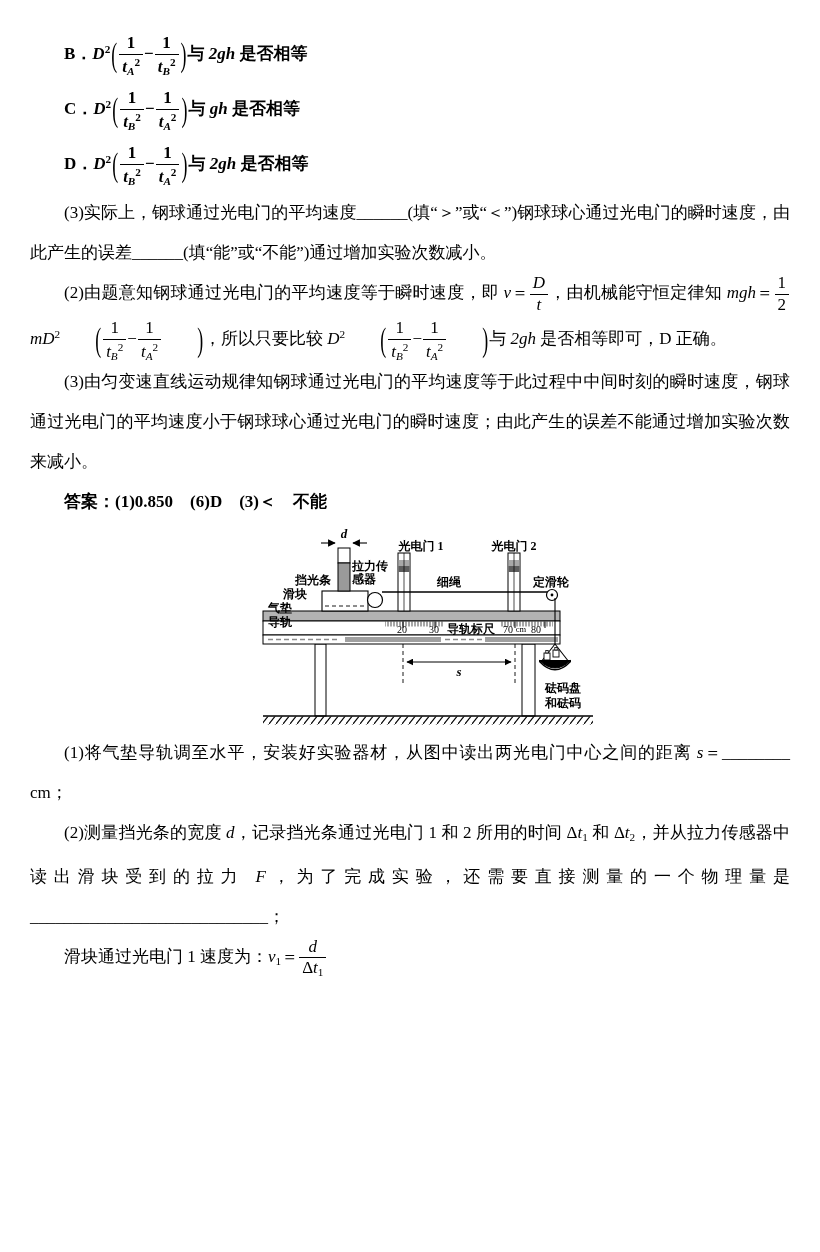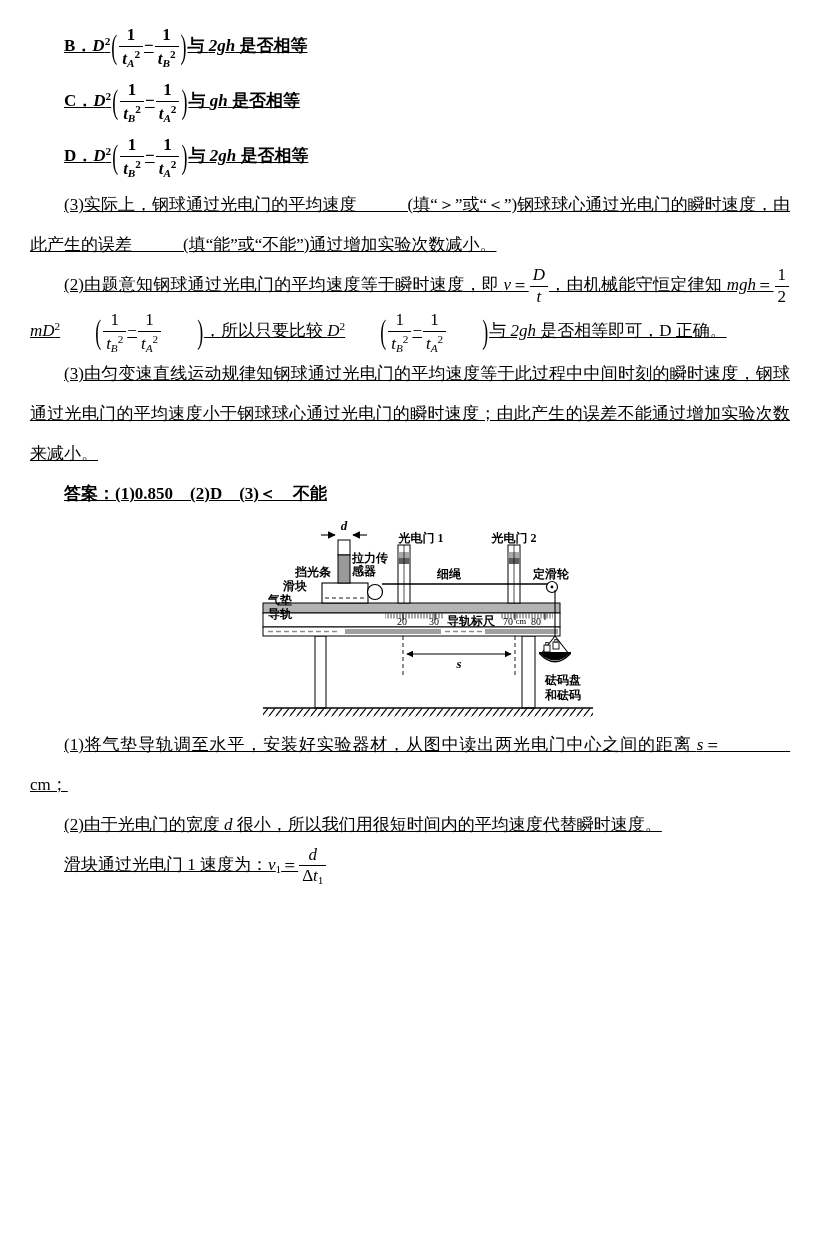--- a/index.html
+++ b/index.html
@@ -1,20 +1,20 @@
 <!DOCTYPE html>
 <html><head>
 <meta charset="utf-8">
 <style>
   html,body{margin:0;padding:0;background:#ffffff;}
   .page{
     width:820px;height:1252px;box-sizing:border-box;overflow:hidden;
-    padding:20px 30px 0 30px;
+    padding:28px 30px 0 30px;
     font-family:"Liberation Serif","DejaVu Serif",serif;
-    font-size:17px;color:#000;background:#fff;text-decoration:underline;
+    font-size:17px;color:#000;background:#fff;
   }
   
   .opt{height:55px;display:flex;align-items:center;margin-left:34px;font-weight:bold;}
   
   .para{margin:0;line-height:40px;text-align:justify;}
   .tind{text-indent:2em;}
   
   .it{font-style:italic;}
   .bd{font-weight:bold;}
   .sp{font-size:66%;vertical-align:0.55em;}
@@ -41,21 +41,21 @@
   <div class="opt">
       <span>C．<span class="it">D</span><span class="sp">2</span><span class="bigp">(</span><span class="frac"><span class="num">1</span><span class="den"><span class="it">t</span><span class="sb it">B</span><span class="sp">2</span></span></span>−<span class="frac"><span class="num">1</span><span class="den"><span class="it">t</span><span class="sb it">A</span><span class="sp">2</span></span></span><span class="bigp">)</span>与 <span class="it">gh</span> 是否相等</span>
     </div>
   <div class="opt">
       <span>D．<span class="it">D</span><span class="sp">2</span><span class="bigp">(</span><span class="frac"><span class="num">1</span><span class="den"><span class="it">t</span><span class="sb it">B</span><span class="sp">2</span></span></span>−<span class="frac"><span class="num">1</span><span class="den"><span class="it">t</span><span class="sb it">A</span><span class="sp">2</span></span></span><span class="bigp">)</span>与 <span class="it">2gh</span> 是否相等</span>
     </div>
 
   <p class="para tind">(3)实际上，钢球通过光电门的平均速度______(填“＞”或“＜”)钢球球心通过光电门的瞬时速度，由此产生的误差______(填“能”或“不能”)通过增加实验次数减小。</p>
   <p class="para tind">(2)由题意知钢球通过光电门的平均速度等于瞬时速度，即 <span class="it">v</span>＝<span class="frac"><span class="num"><span class="it">D</span></span><span class="den"><span class="it">t</span></span></span>，由机械能守恒定律知 <span class="it">mgh</span>＝<span class="frac"><span class="num">1</span><span class="den">2</span></span><span class="it">mD</span><span class="sp">2</span><span class="bigp">(</span><span class="frac"><span class="num">1</span><span class="den"><span class="it">t</span><span class="sb it">B</span><span class="sp">2</span></span></span>−<span class="frac"><span class="num">1</span><span class="den"><span class="it">t</span><span class="sb it">A</span><span class="sp">2</span></span></span><span class="bigp">)</span>，所以只要比较 <span class="it">D</span><span class="sp">2</span><span class="bigp">(</span><span class="frac"><span class="num">1</span><span class="den"><span class="it">t</span><span class="sb it">B</span><span class="sp">2</span></span></span>−<span class="frac"><span class="num">1</span><span class="den"><span class="it">t</span><span class="sb it">A</span><span class="sp">2</span></span></span><span class="bigp">)</span>与 <span class="it">2gh</span> 是否相等即可，D 正确。</p>
   <p class="para tind">(3)由匀变速直线运动规律知钢球通过光电门的平均速度等于此过程中中间时刻的瞬时速度，钢球通过光电门的平均速度小于钢球球心通过光电门的瞬时速度；由此产生的误差不能通过增加实验次数来减小。</p>
-  <p class="para tind"><span class="bd">答案：</span><span class="bd">(1)0.850　(2)D　(3)＜　不能</span></p>
+  <p class="para tind"><span class="bd">答案：</span><span class="bd">(1)0.850　(6)D　(3)＜　不能</span></p>
 
   <div class="figure">
     <svg width="345" height="200" viewBox="0 0 345 200">
       <defs>
         <pattern id="hatch" width="7" height="9" patternUnits="userSpaceOnUse">
           <line x1="7" y1="0" x2="0" y2="9" stroke="#000" stroke-width="1.1"></line>
         </pattern>
         <pattern id="ticks" width="3" height="5" patternUnits="userSpaceOnUse">
           <line x1="1" y1="0" x2="1" y2="5" stroke="#000" stroke-width="0.7"></line>
         </pattern>
@@ -145,16 +145,16 @@
       <text x="13" y="86" class="dlabel">气垫</text>
       <text x="13" y="100" class="dlabel">导轨</text>
       <text x="194" y="60" text-anchor="middle" class="dlabel">细绳</text>
       <text x="278" y="60" class="dlabel">定滑轮</text>
       <text x="290" y="166" class="dlabel">砝码盘</text>
       <text x="290" y="181" class="dlabel">和砝码</text>
     </svg>
   </div>
 
   <p class="para tind">(1)将气垫导轨调至水平，安装好实验器材，从图中读出两光电门中心之间的距离 <span class="it">s</span>＝________ cm；</p>
-  <p class="para tind">(2)由于光电门的宽度 <span class="it">d</span> 很小，所以我们用很短时间内的平均速度代替瞬时速度。</p>
+  <p class="para tind">(2)测量挡光条的宽度 <span class="it">d</span>，记录挡光条通过光电门 1 和 2 所用的时间 Δ<span class="it">t</span><span class="sb">1</span> 和 Δ<span class="it">t</span><span class="sb">2</span>，并从拉力传感器中读出滑块受到的拉力 <span class="it">F</span>，为了完成实验，还需要直接测量的一个物理量是____________________________；</p>
   <p class="para tind">滑块通过光电门 1 速度为：<span class="it">v</span><span class="sb">1</span>＝<span class="frac"><span class="num"><span class="it">d</span></span><span class="den">Δ<span class="it">t</span><span class="sb">1</span></span></span></p>
 
 </div>
 
 </body></html>

